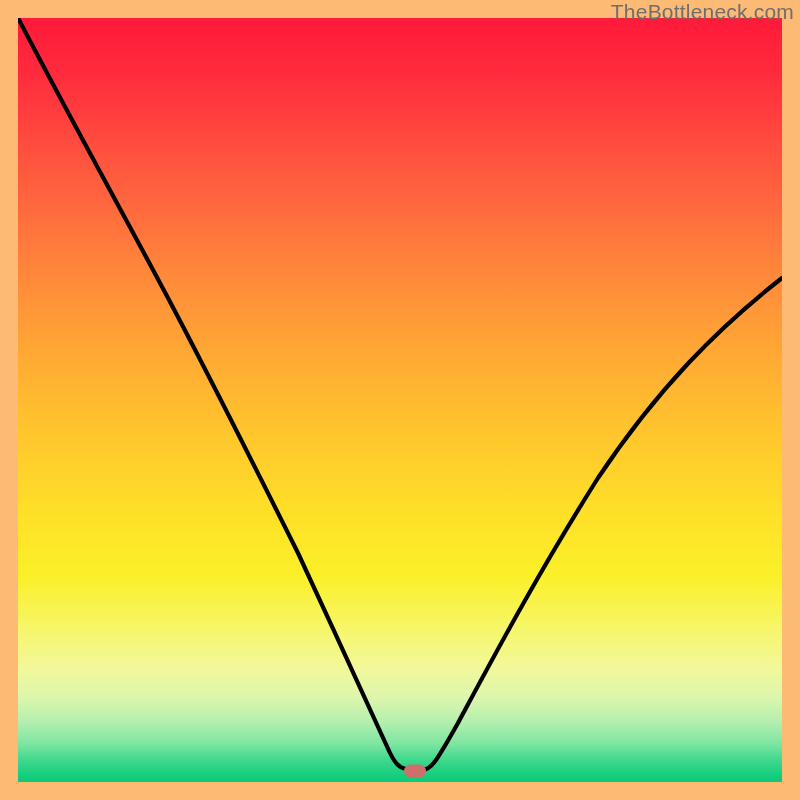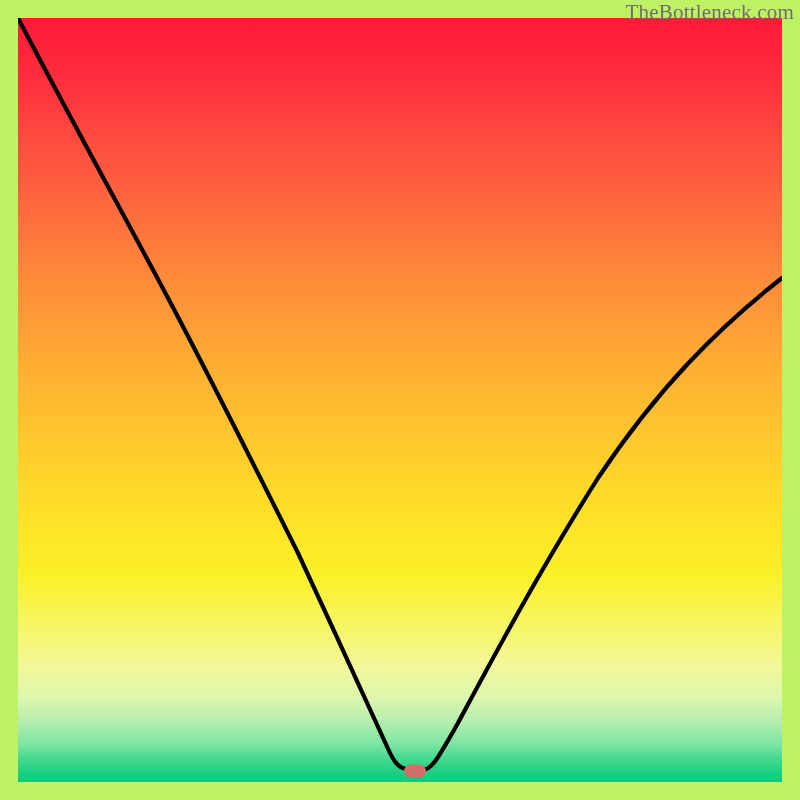--- a/index.html
+++ b/index.html
@@ -8,22 +8,21 @@
     width: 800px;
     height: 800px;
     background: #000;
     overflow: hidden;
     font-family: Arial, Helvetica, sans-serif;
   }
   .frame {
     position: relative;
     width: 800px;
     height: 800px;
-    background: #bef264;
-    font-family: Liberation Serif, serif;
+    background: #fdba74;
   }
   .plot-area {
     position: absolute;
     left: 18px;
     top: 18px;
     width: 764px;
     height: 764px;
     overflow: hidden;
   }
   .gradient {

